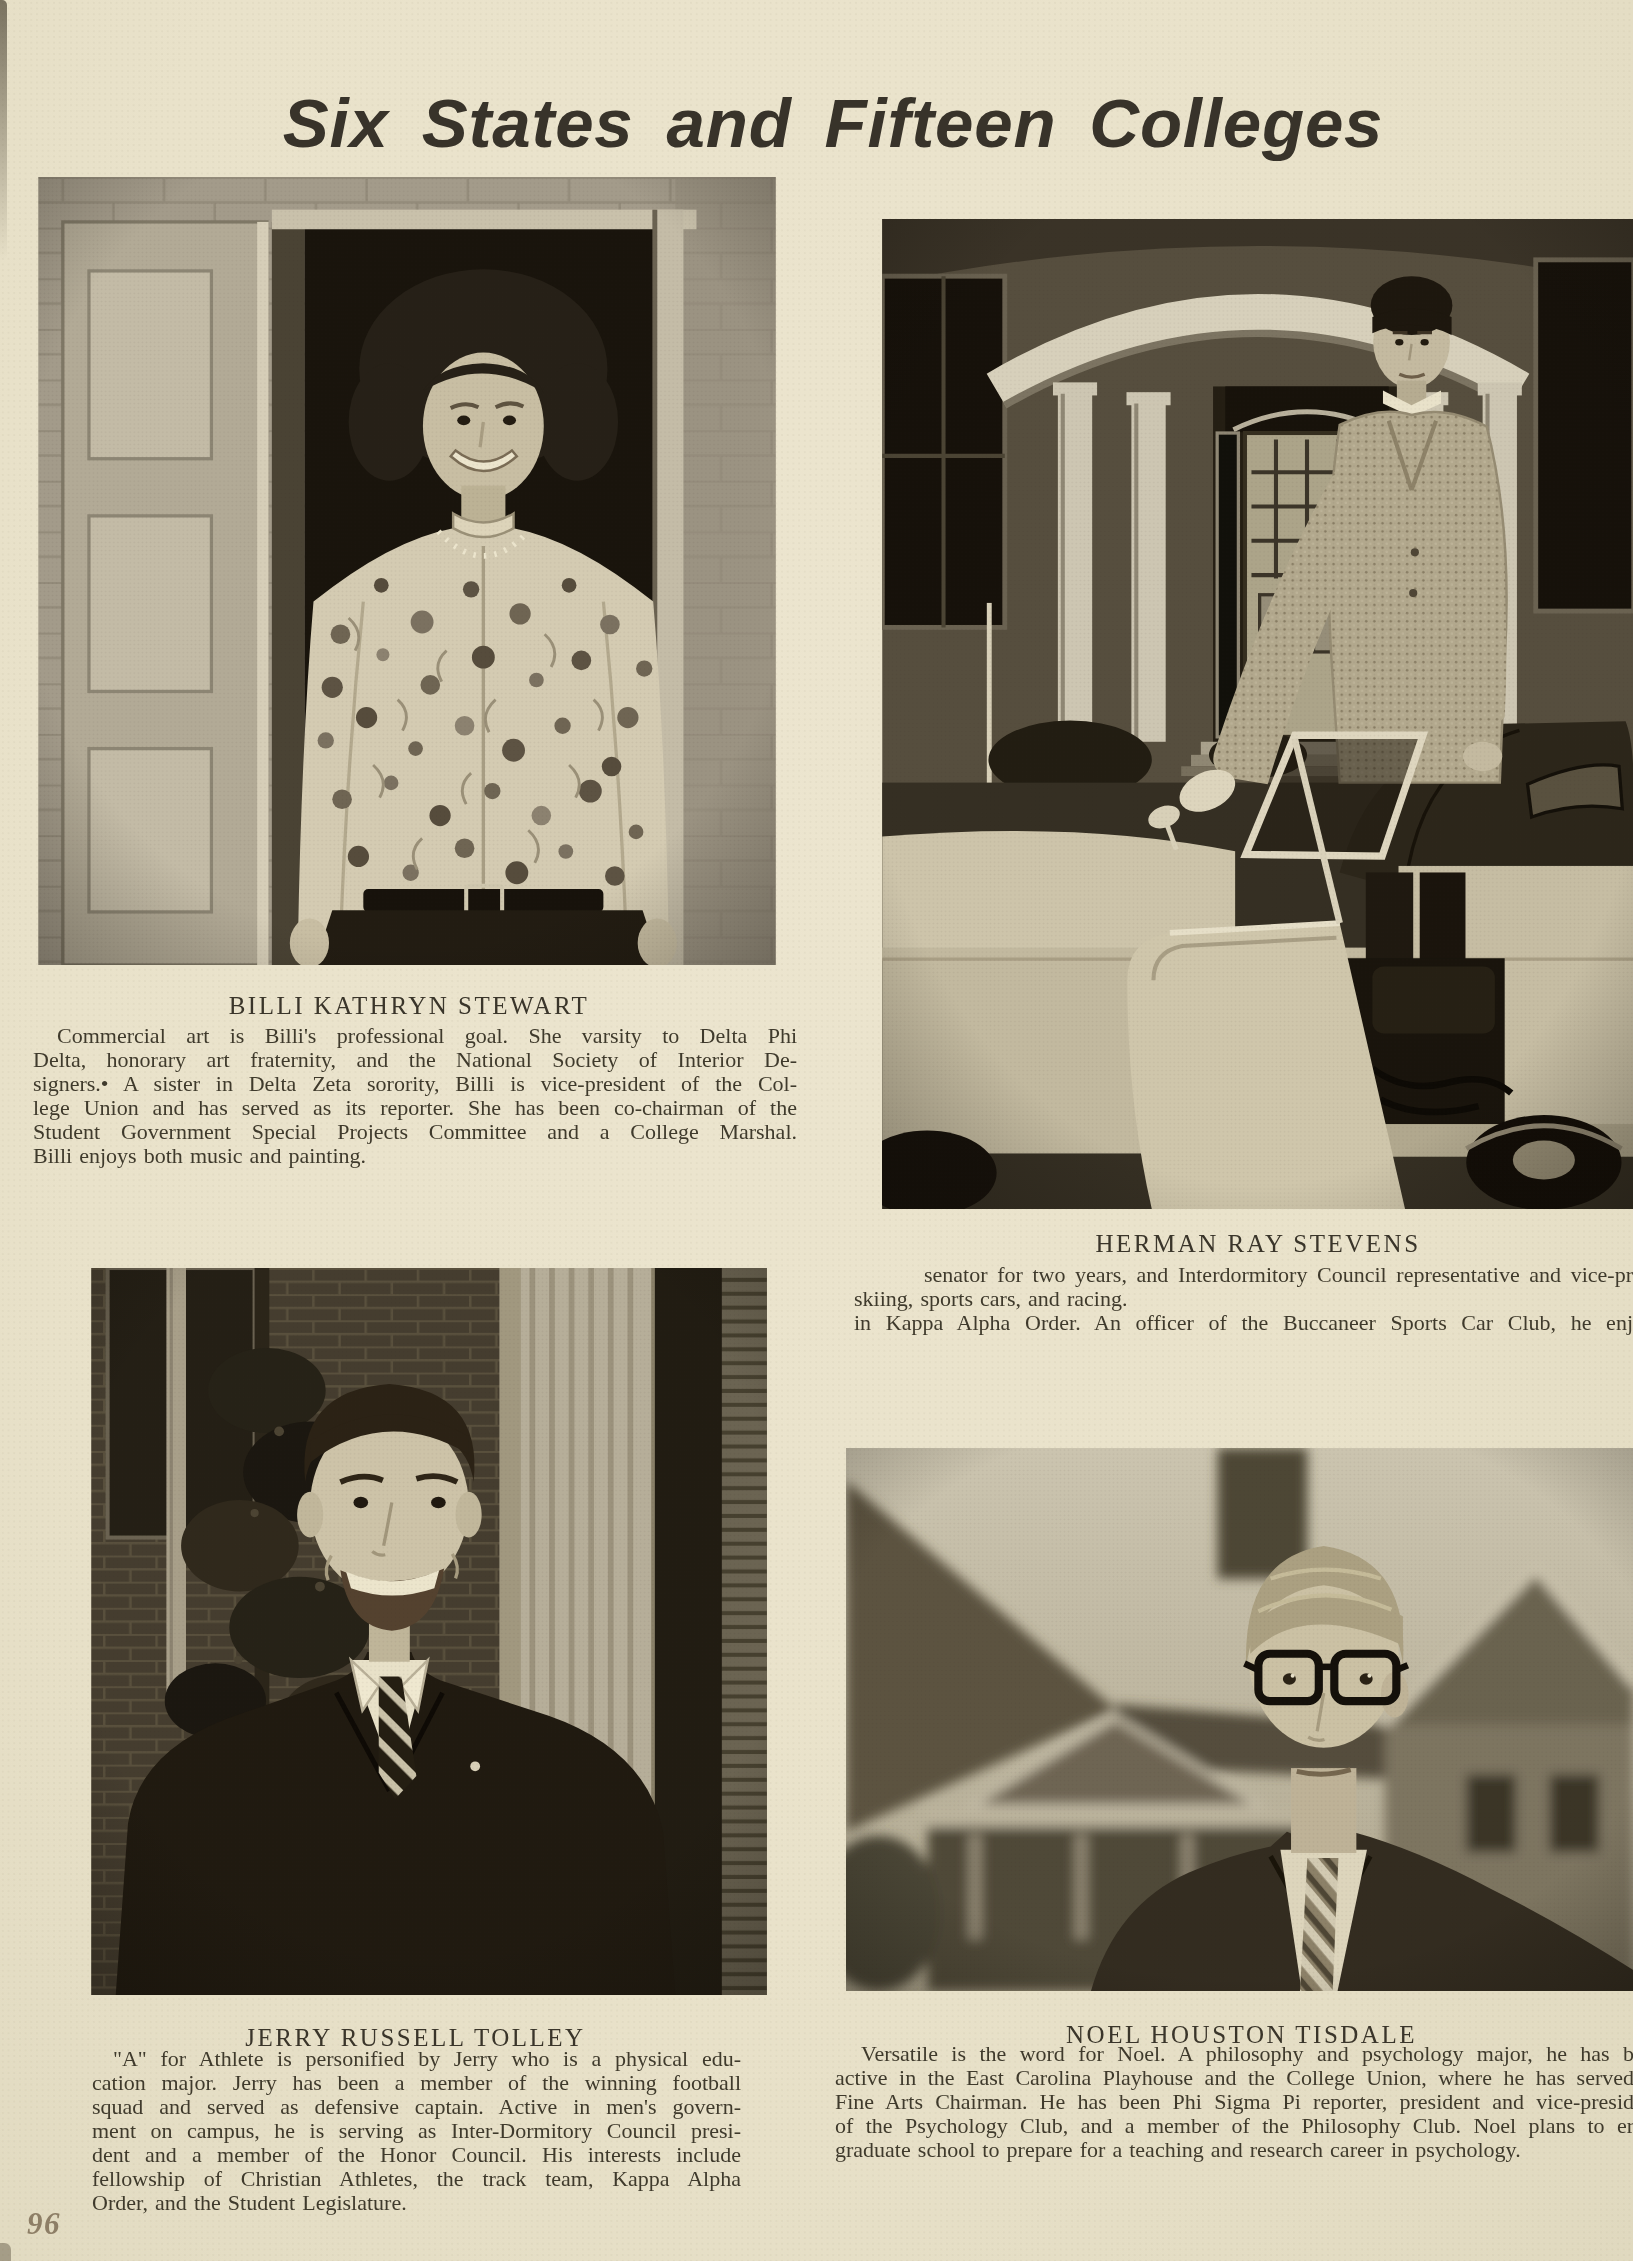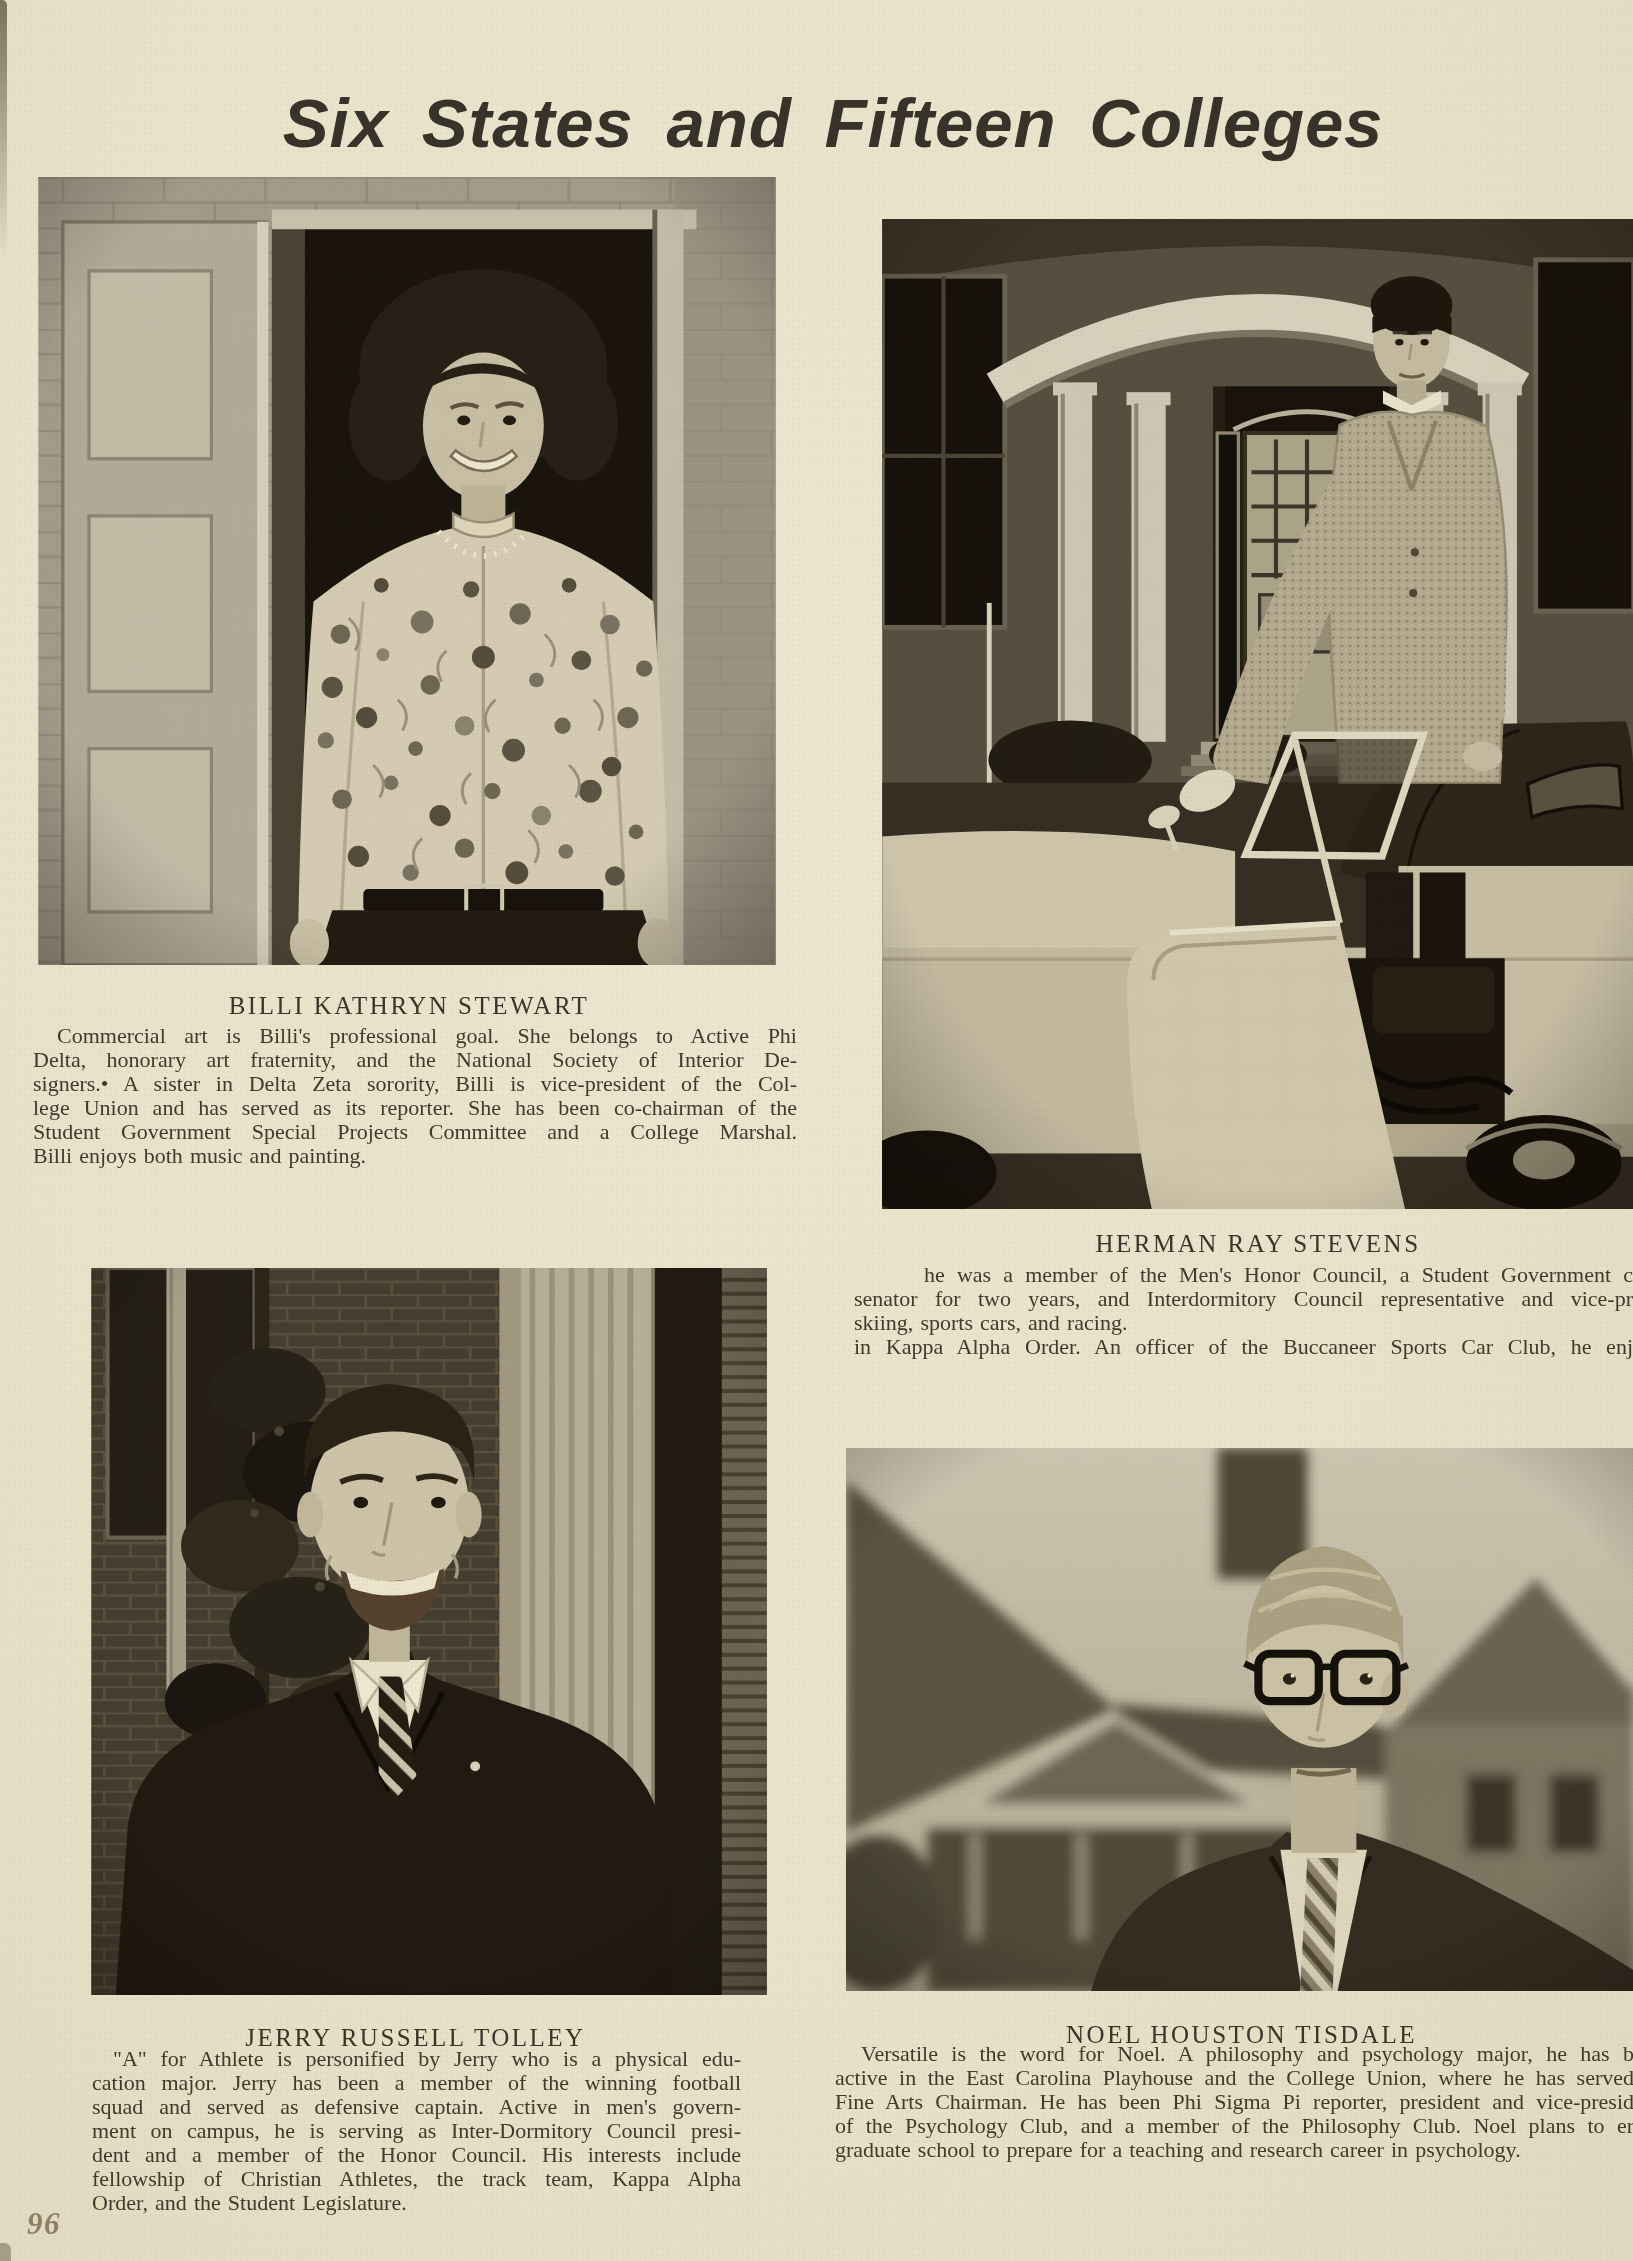--- a/index.html
+++ b/index.html
@@ -142,21 +142,21 @@
     <path d="M360 898 L740 898 L762 965 L338 965 Z" fill="#221c12"></path>
     <ellipse cx="332" cy="938" rx="24" ry="30" fill="#c8bea3"></ellipse>
     <ellipse cx="758" cy="938" rx="24" ry="30" fill="#c8bea3"></ellipse>
   </g>
   <rect width="903" height="965" fill="url(#p1ht)"></rect>
   <rect width="903" height="965" fill="url(#p1vg)"></rect>
 </svg>
 
 <div class="caption" style="left:33px;top:992px;width:752px">BILLI KATHRYN STEWART</div>
 <div class="bio bio-stewart" style="left:33px;top:1024px;width:764px">
-    <div class="bio-line">Commercial art is Billi's professional goal. She belongs to Active Phi</div>
+    <div class="bio-line">Commercial art is Billi's professional goal. She varsity to Delta Phi</div>
     <div class="bio-line">Delta, honorary art fraternity, and the National Society of Interior De-</div>
     <div class="bio-line">signers.• A sister in Delta Zeta sorority, Billi is vice-president of the Col-</div>
     <div class="bio-line">lege Union and has served as its reporter. She has been co-chairman of the</div>
     <div class="bio-line">Student Government Special Projects Committee and a College Marshal.</div>
     <div class="bio-line last">Billi enjoys both music and painting.</div>
   </div>
 
 <svg class="photo" style="left:882px;top:219px" width="752" height="990" viewBox="0 0 920 1212">
   <defs>
     <radialGradient id="p2vg" cx="50%" cy="45%" r="75%">
@@ -269,21 +269,20 @@
   <ellipse cx="810" cy="1155" rx="95" ry="58" fill="#120d07"></ellipse>
   <ellipse cx="810" cy="1152" rx="38" ry="24" fill="#958c74"></ellipse>
   <path d="M715 1138 Q810 1082 905 1138" stroke="#8f8671" stroke-width="6" fill="none"></path>
   <ellipse cx="55" cy="1168" rx="85" ry="52" fill="#15100a"></ellipse>
   <rect width="920" height="1212" fill="url(#p2ht)"></rect>
   <rect width="920" height="1212" fill="url(#p2vg)"></rect>
 </svg>
 
 <div class="caption" style="left:882px;top:1230px;width:752px">HERMAN RAY STEVENS</div>
 <div class="bio bio-stevens" style="left:854px;top:1263px;width:779px">
-    <div class="bio-line">he was a member of the Men's Honor Council, a Student Government c</div>
     <div class="bio-line">senator for two years, and Interdormitory Council representative and vice-pr</div>
     <div class="bio-line last">skiing, sports cars, and racing.</div>
     <div class="bio-line">in Kappa Alpha Order. An officer of the Buccaneer Sports Car Club, he enj</div>
   </div>
 
 <svg class="photo" style="left:91px;top:1268px" width="676" height="727" viewBox="0 0 827 890">
   <defs>
     <radialGradient id="p3vg" cx="50%" cy="42%" r="75%">
       <stop offset="70%" stop-color="rgba(15,12,6,0)"></stop>
         <stop offset="100%" stop-color="rgba(15,12,6,0.30)"></stop>

